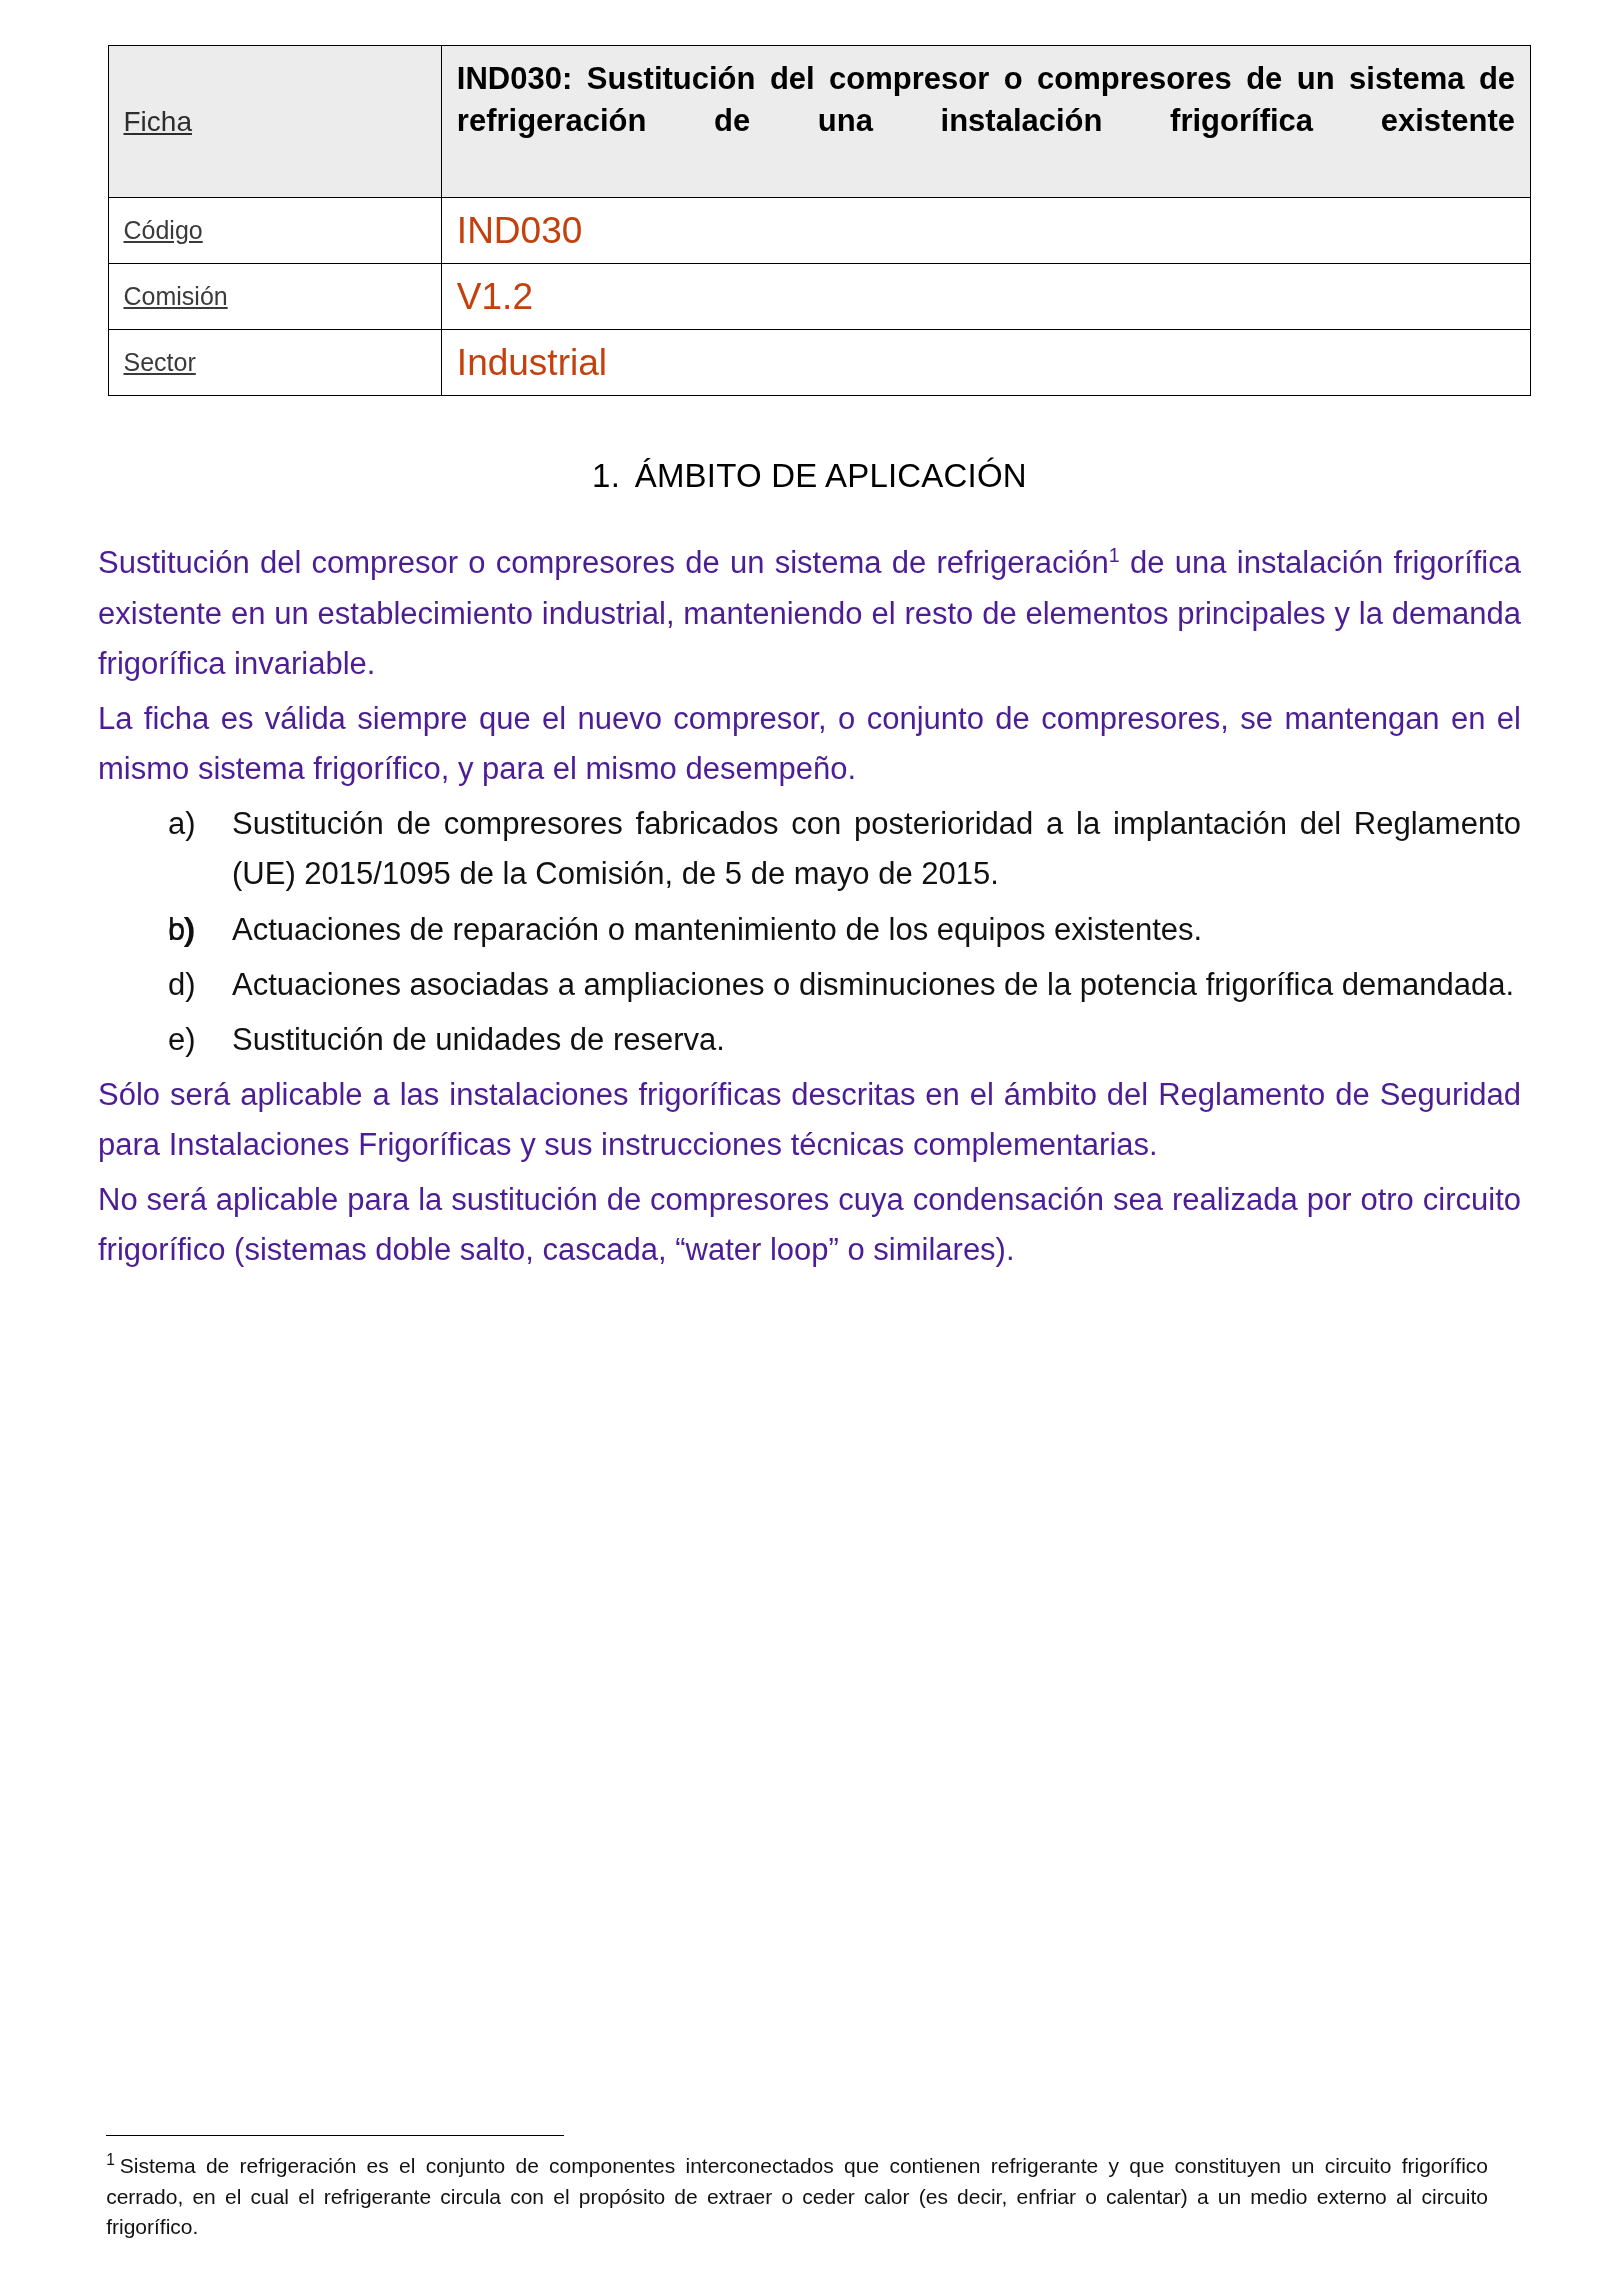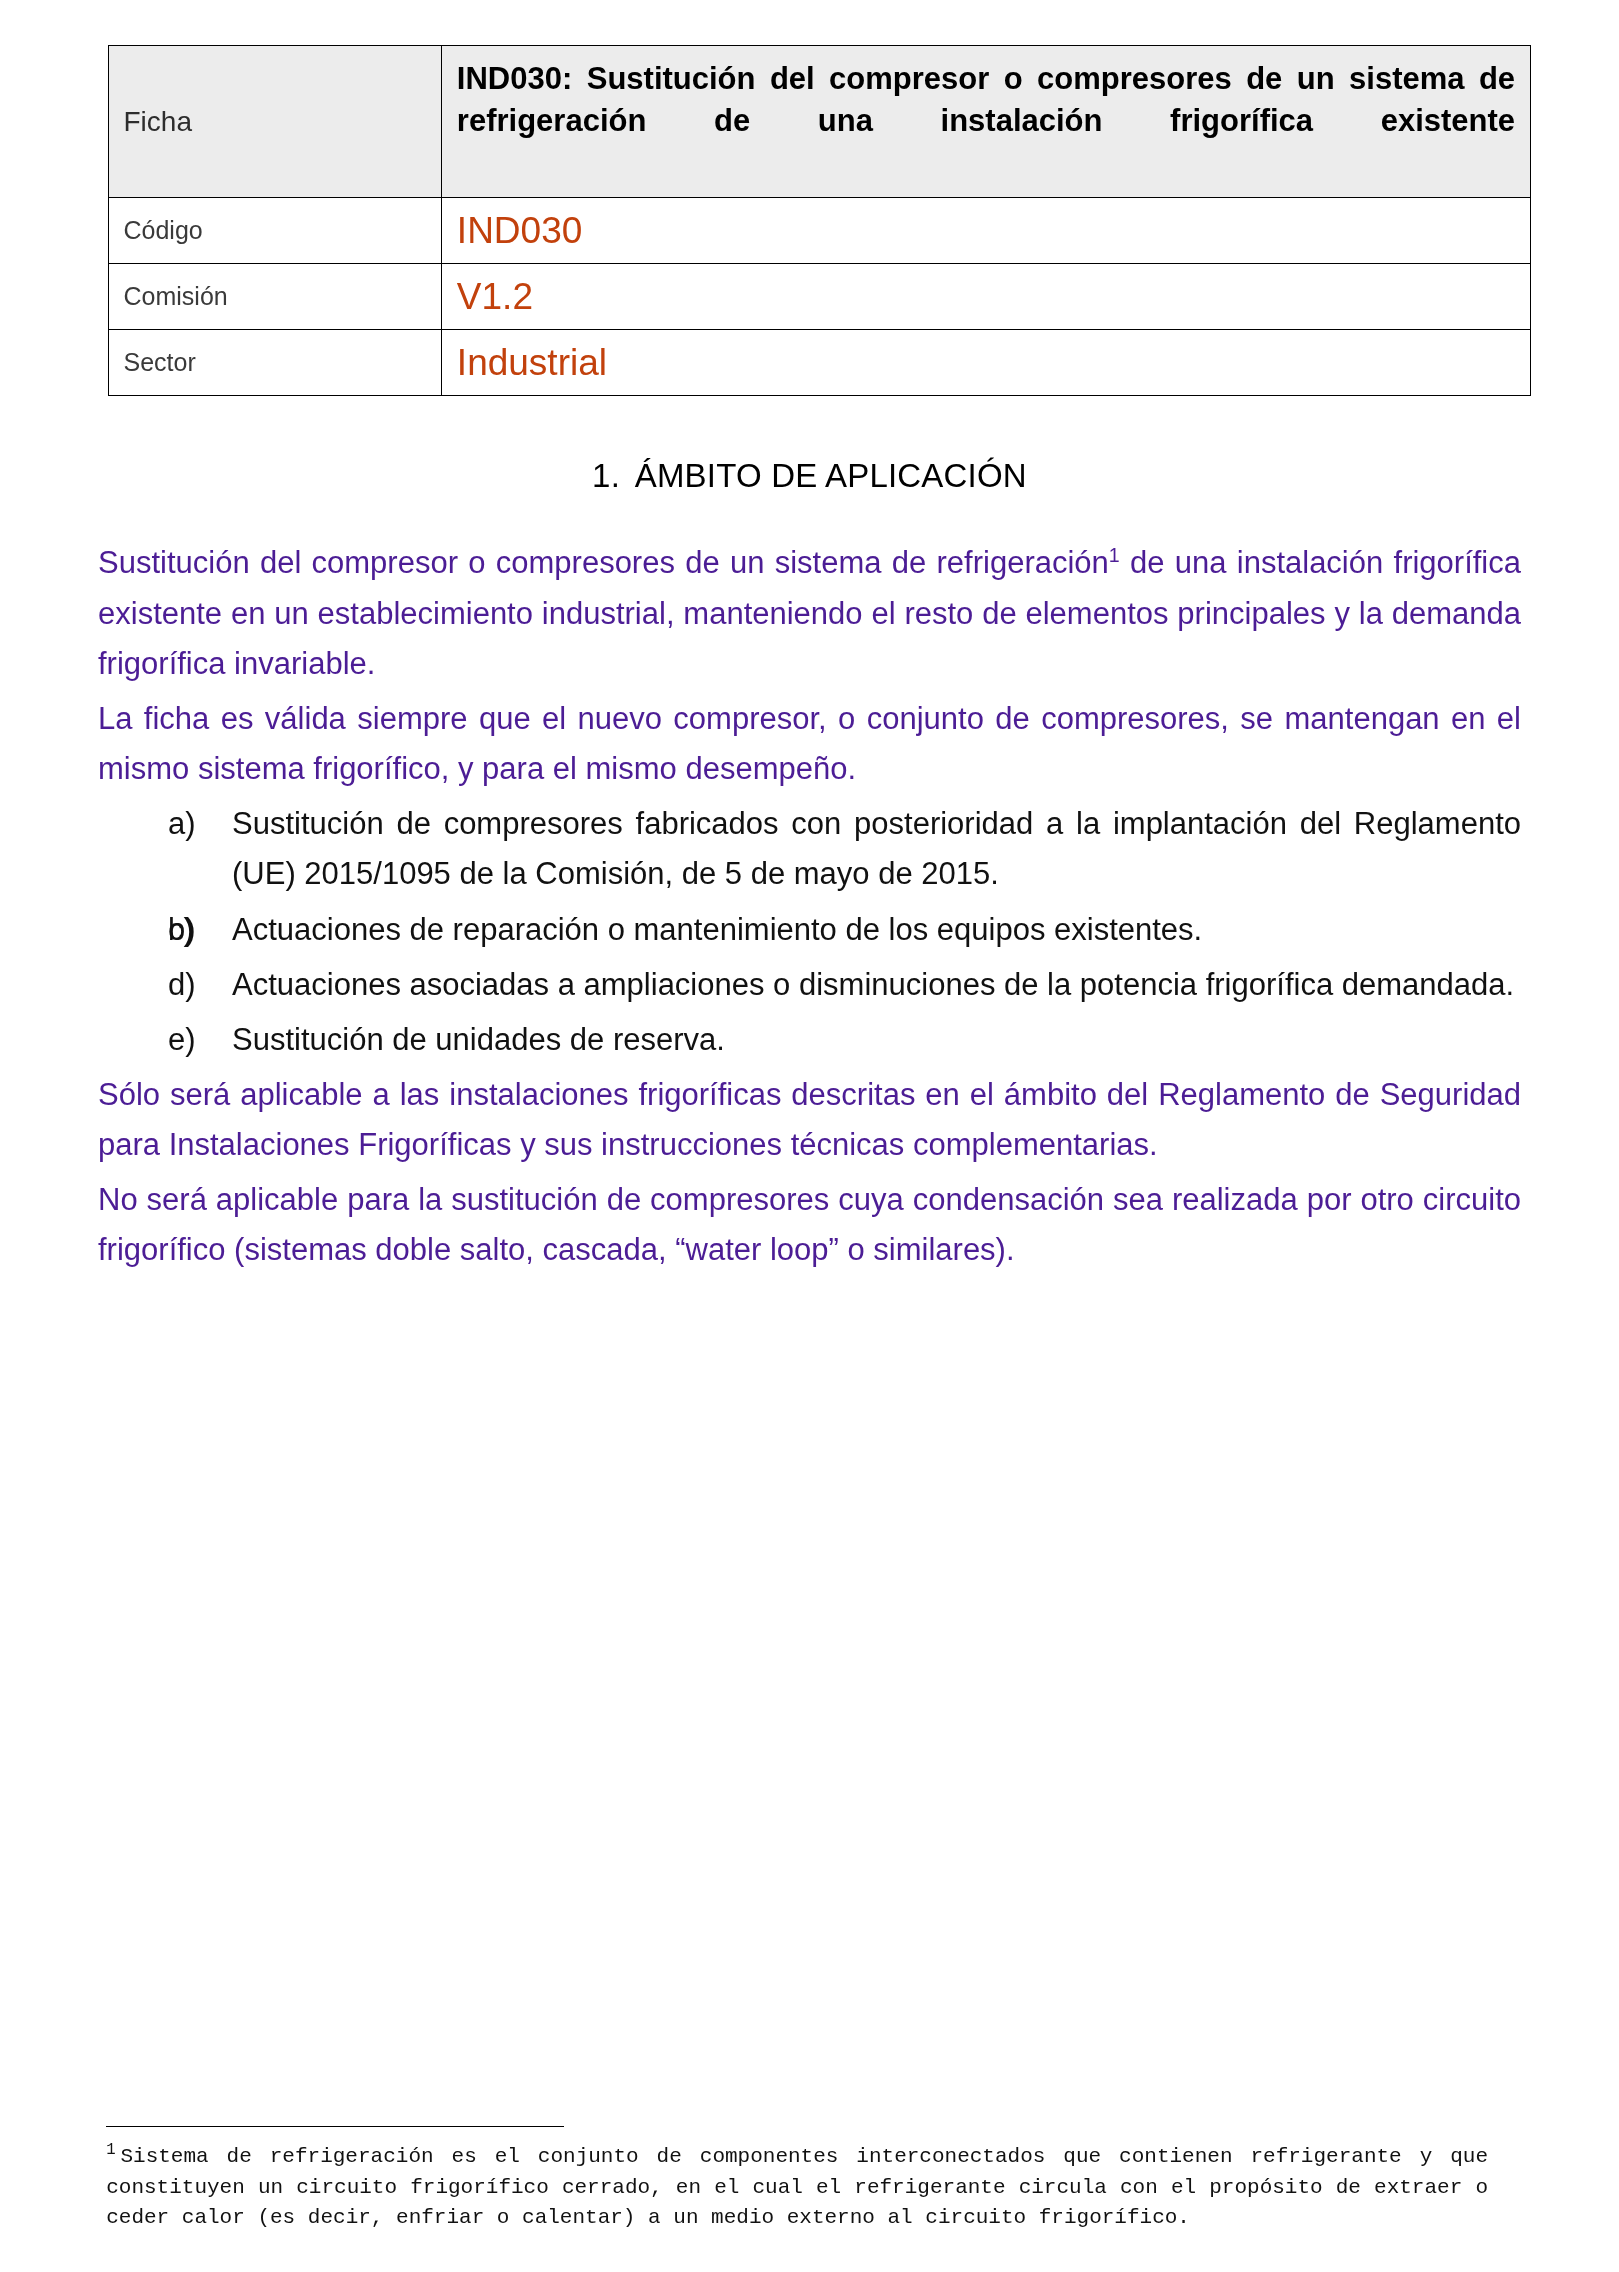--- a/index.html
+++ b/index.html
@@ -32,20 +32,21 @@
   table.ficha td {
     border: 1.6px solid #000000;
     vertical-align: middle;
     padding: 11.5px 14.7px;
   }
   td.label-cell {
     width: 303px;
     font-size: 25px;
     color: #3a3a3a;
     font-weight: 400;
+    text-decoration: underline;
   }
   td.label-cell.first {
     background: #ececec;
     font-size: 28px;
     color: #2d2d2d;
   }
   td.value-cell {
     font-size: 37px;
     color: #c2410c;
   }
@@ -123,22 +124,21 @@
   }
   ol.letters li.nojust {
     text-align: left;
   }
 
   
   .footnote-area {
     position: absolute;
     left: 98px;
     right: 98px;
-    bottom: 39px;
-    font-family: Liberation Mono, monospace;
+    bottom: 30px;
   }
   .footnote-rule {
     width: 458px;
     height: 0;
     border-top: 1.6px solid #000000;
     margin: 0 0 14.7px 8.2px;
   }
   .footnote-text {
     font-size: 21px;
     line-height: 1.46;

